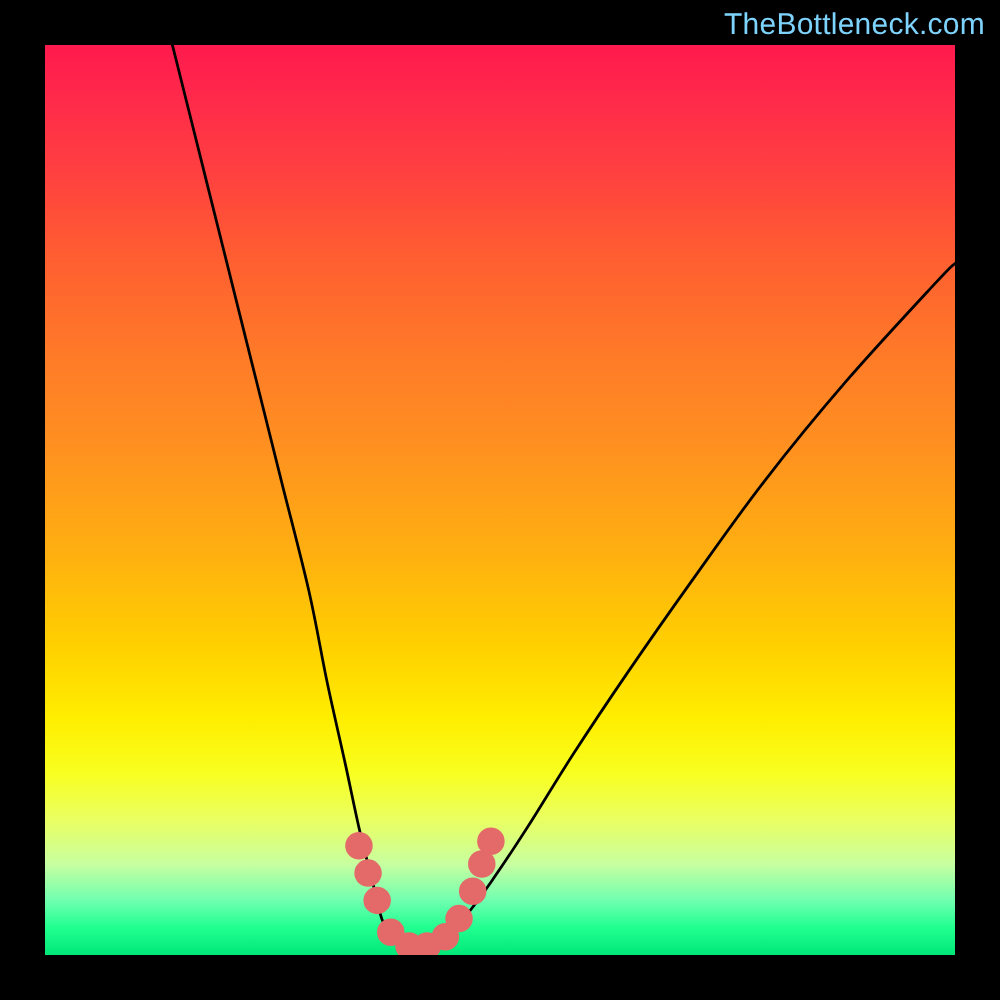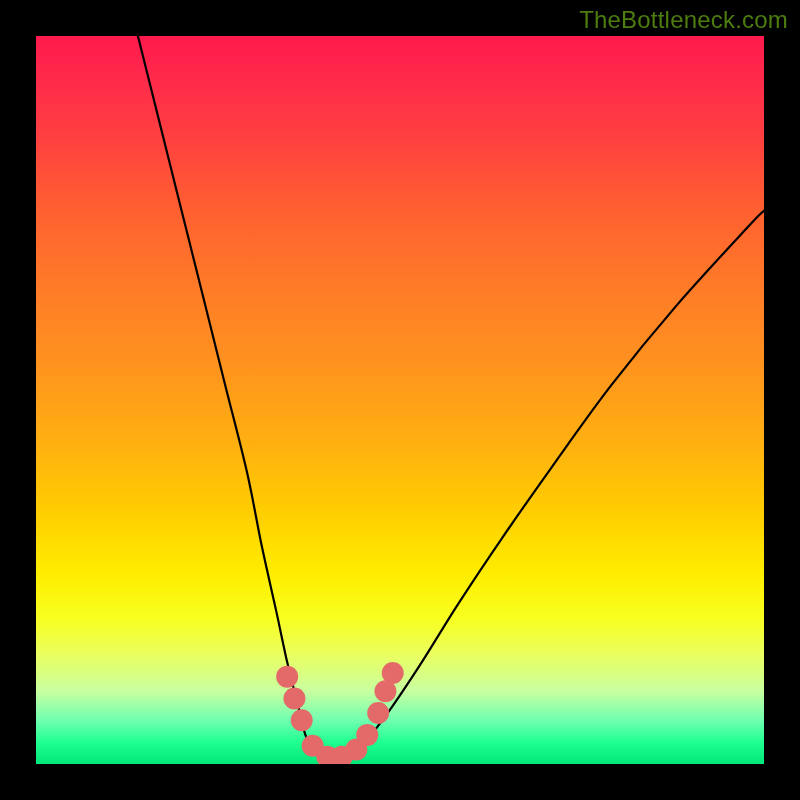--- a/index.html
+++ b/index.html
@@ -40,21 +40,21 @@
       #c8ffa0 90%,
       #70ffb0 94%,
       #20ff90 97%,
       #00e878 100%
     );
   }
   .watermark {
     position: absolute;
     top: 6px;
     right: 12px;
-    color: #4d7c0f;
+    color: #7dd3fc;
     font-size: 24px;
     font-weight: 500;
     letter-spacing: 0.2px;
     user-select: none;
     margin-left: 16px;
   }
   svg.curve-layer {
     position: absolute;
     left: 0; top: 0;
     width: 728px;

